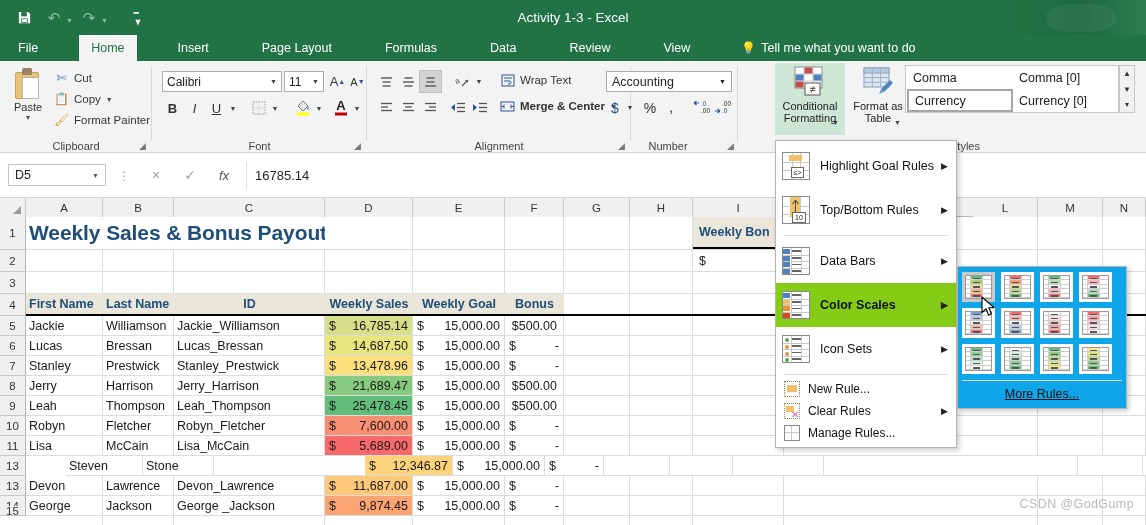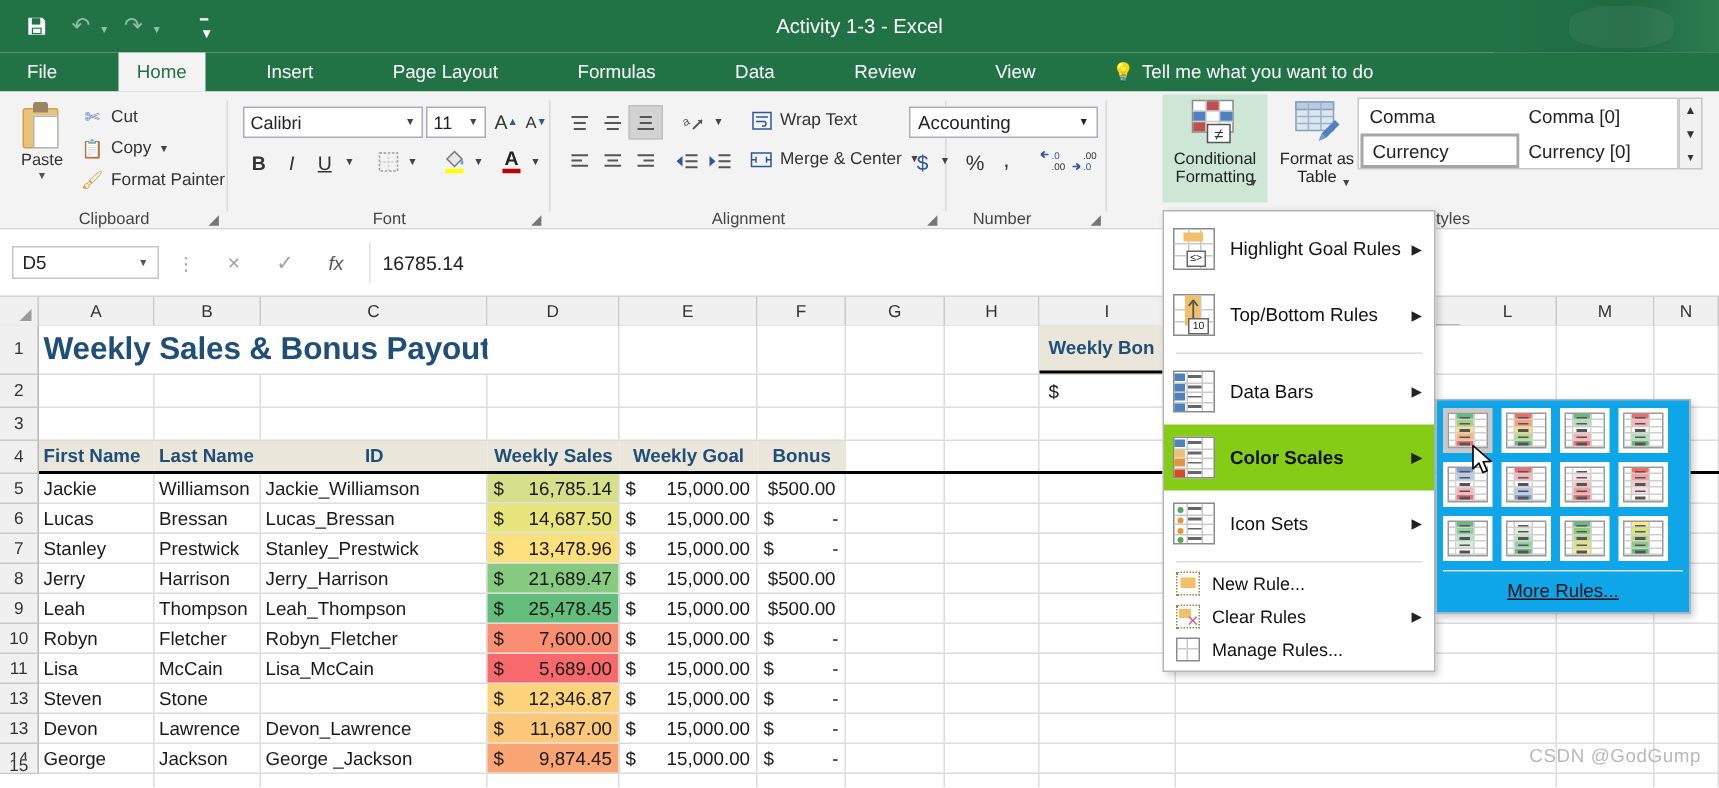--- a/index.html
+++ b/index.html
@@ -429,21 +429,21 @@
           </svg>
       </div>
       <div class="rb-btn" style="left:102px; top:36px; width:22px; height:21px;">
         <svg width="16" height="11" viewBox="0 0 16 11">
             <path d="M1 2 L5 5.5 L1 9z" fill="#2b579a"></path>
             <line x1="7" y1="1.5" x2="15" y2="1.5" stroke="#555" stroke-width="1.3"></line>
             <line x1="7" y1="5.5" x2="15" y2="5.5" stroke="#555" stroke-width="1.3"></line>
             <line x1="7" y1="9.5" x2="15" y2="9.5" stroke="#555" stroke-width="1.3"></line>
           </svg>
       </div>
-      <div class="clip-cmd" style="left:133px; top:38px;">
+      <div class="clip-cmd" style="left:133px; top:38px;font-weight:bold;">
         <span class="mini-ico">
           <svg width="15" height="13" viewBox="0 0 15 13">
               <rect x="1" y="2" width="13" height="9" fill="none" stroke="#2b579a"></rect>
               <line x1="1" y1="6.5" x2="4" y2="6.5" stroke="#2b579a"></line>
               <line x1="11" y1="6.5" x2="14" y2="6.5" stroke="#2b579a"></line>
               <path d="M4 4.5 L4 8.5" stroke="#2b579a"></path>
               <path d="M11 4.5 L11 8.5" stroke="#2b579a"></path>
             </svg>
         </span>
         <span>Merge &amp; Center</span>
@@ -851,21 +851,21 @@
               <span>-</span>
             </span>
           </div>
           <div class="cell" style="left: 538px; width: 66px;"></div>
           <div class="cell" style="left: 604px; width: 63px;"></div>
           <div class="cell" style="left: 667px; width: 91px;"></div>
           <div class="cell" style="left: 947px; width: 65px;"></div>
           <div class="cell" style="left: 1012px; width: 65px;"></div>
           <div class="cell" style="left: 1077px; width: 43px;"></div>
         </div>
-        <div class="cellrow" style="top: 258px; height: 20px;">
+        <div class="cellrow" style="top: 258px; height: 20px; margin-left: 40px;">
           <div class="cell " style="left: 0px; width: 77px;">Steven</div>
           <div class="cell " style="left: 77px; width: 71px;">Stone</div>
           <div class="cell" style="left: 299px; width: 88px; background: rgb(253, 211, 124); padding: 0px;">
             <span class="acct">
               <span>$</span>
               <span>12,346.87</span>
             </span>
           </div>
           <div class="cell" style="left: 387px; width: 92px; padding: 0px;">
             <span class="acct">

